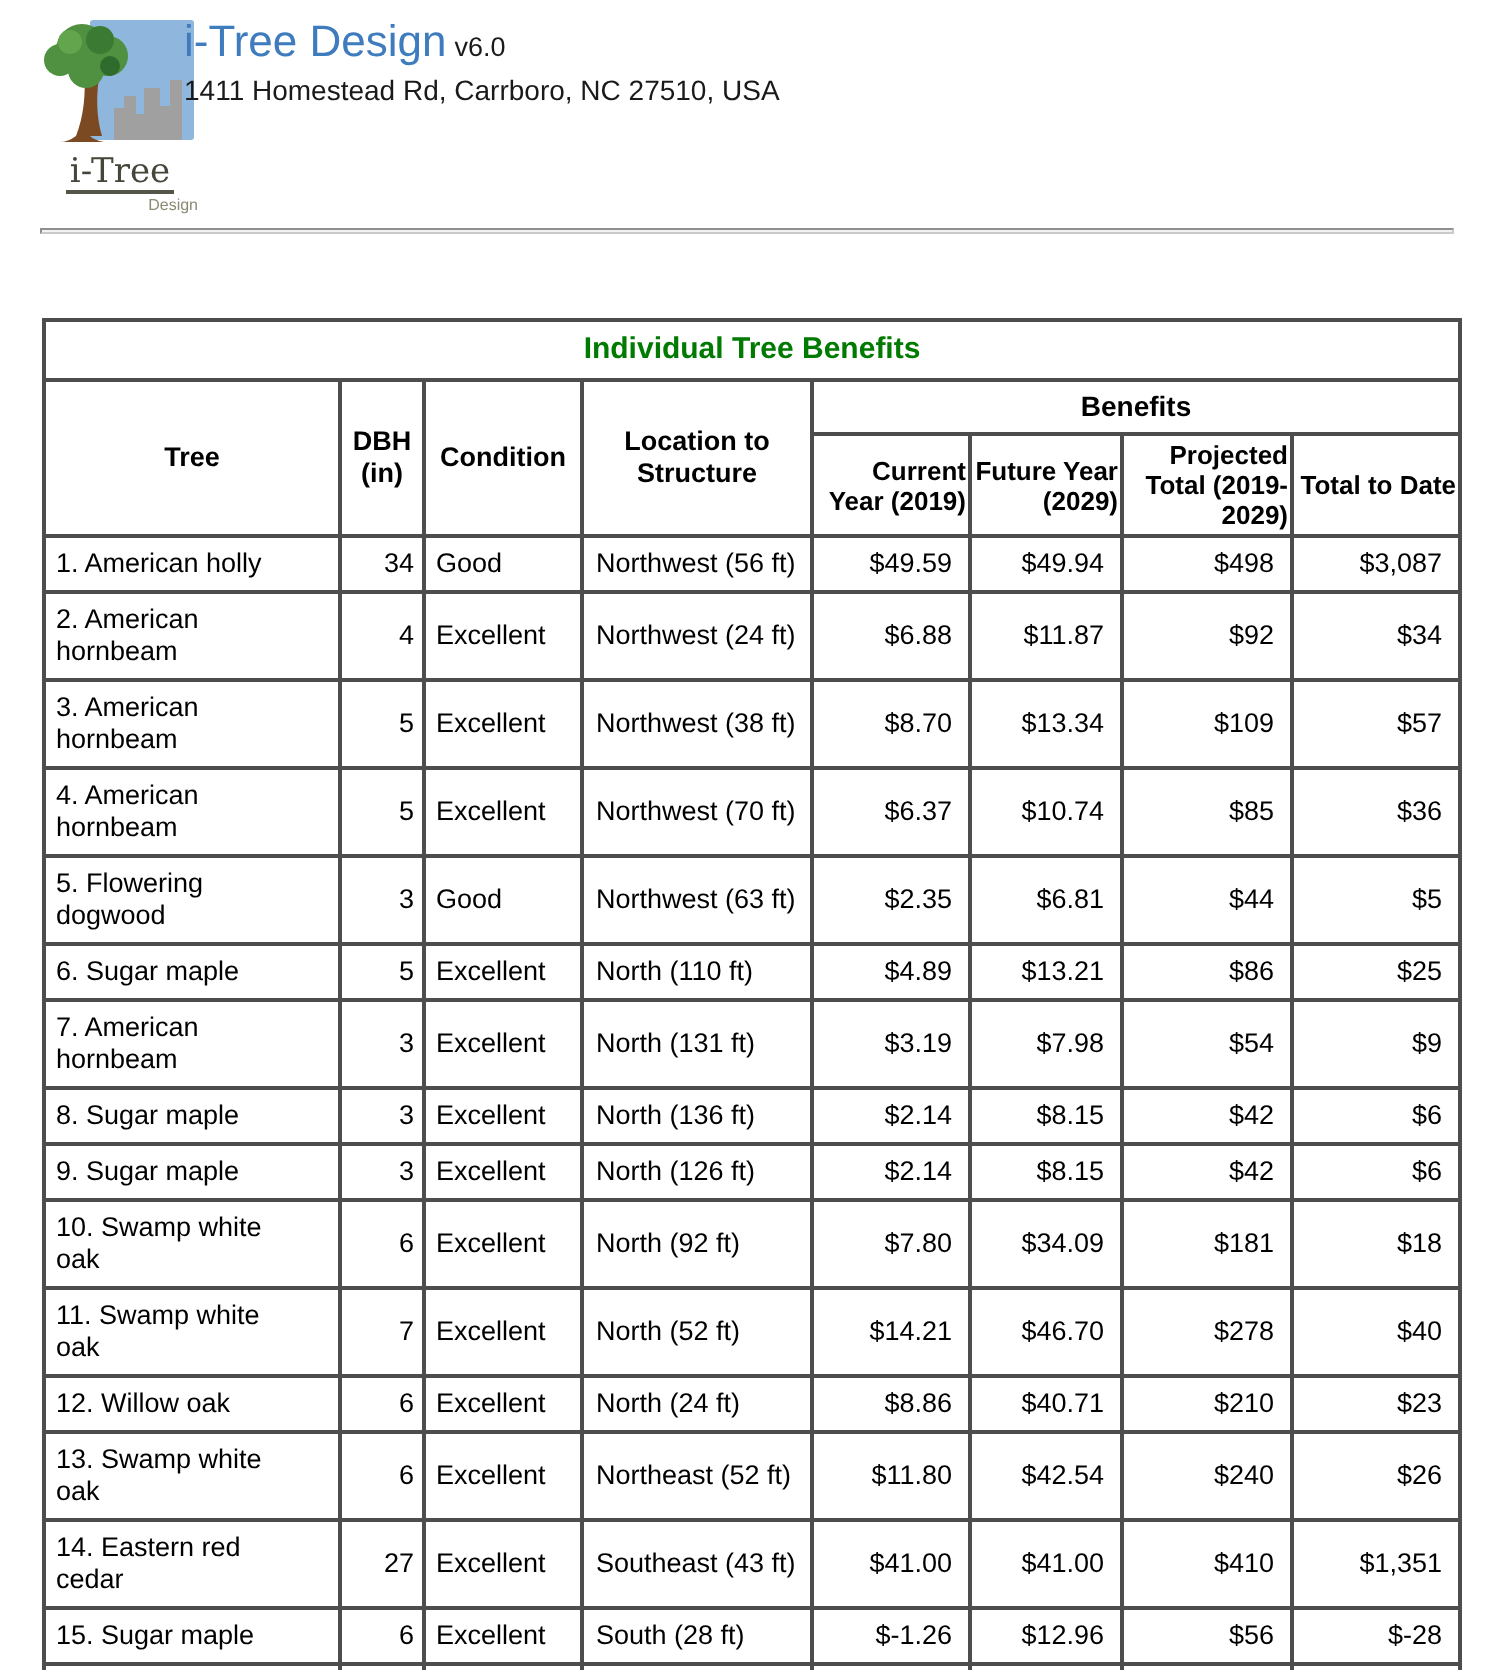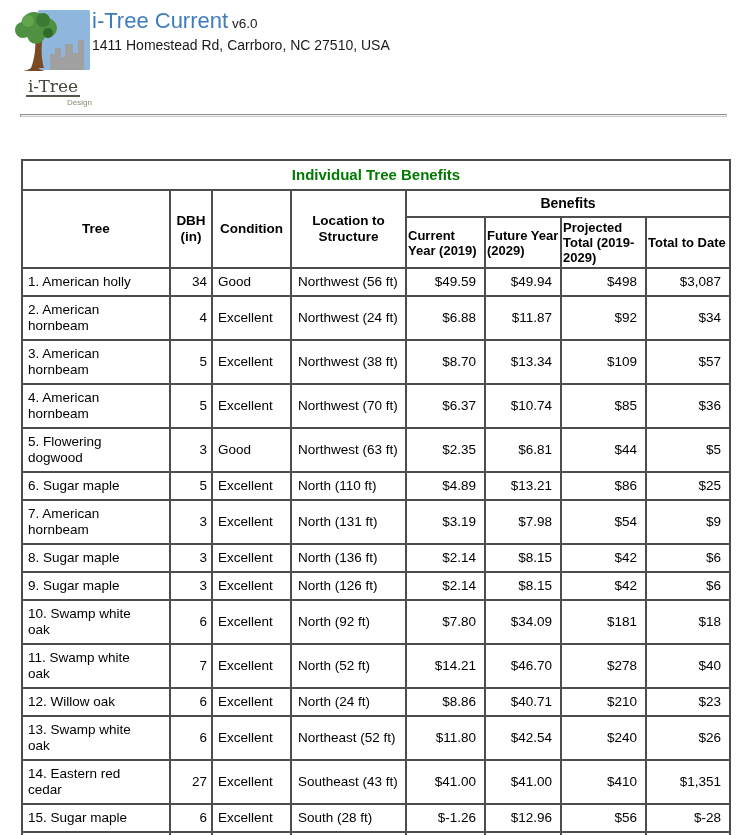--- a/index.html
+++ b/index.html
@@ -5,21 +5,21 @@
   * { margin:0; padding:0; box-sizing:border-box; }
   html,body { background:#ffffff; }
   body {
     width:751px; height:835px; overflow:hidden; position:relative;
     font-family:"Liberation Sans", sans-serif; color:#1a1a1a;
   }
   .page { position:relative; width:751px; height:835px; overflow:hidden; background:#fff; }
 
   
   .report-header { position:absolute; left:14px; top:6px; }
-  .logo { position:absolute; left:0; top:2px; width:78px; text-align:center; }
+  .logo { position:absolute; left:7px; top:2px; width:78px; text-align:center; }
   .logo svg { display:block; }
   .logo-word {
     font-family:"DejaVu Serif", serif; font-size:17px; color:#45453a;
     border-bottom:2px solid #55554a; display:inline-block; padding:0 2px 0 2px;
     line-height:17px; margin-top:-8px; background:transparent;
   }
   .logo-sub { font-family:Liberation Sans, sans-serif; font-size:8px; color:#8a8a72; margin-top:1px;text-align:right; }
 
   .header-text { position:absolute; left:78px; top:2px; width:600px; white-space:nowrap; }
   .title-line { line-height:26px; }
@@ -44,21 +44,21 @@
   th.tbl-title {
     color:#007a00; font-size:15px; font-weight:bold;
     text-align:center; padding:5px 4px; line-height:18px;
   }
   th.main-col {
     font-size:13.5px; font-weight:bold; text-align:center;
     vertical-align:middle; line-height:16px; padding:2px;
   }
   th.group-col { font-size:14px; font-weight:bold; text-align:center; padding:4px 2px; line-height:17px; }
   th.sub-col {
-    font-size:13px; font-weight:bold; text-align:left;
+    font-size:13px; font-weight:bold; text-align:right;
     vertical-align:middle; line-height:15px; padding:2px 1px;margin-top:45px;
   }
   td { line-height:16px; vertical-align:middle; }
   td.c-tree  { text-align:left;  padding:5px 4px 5px 5px; }
   td.c-tree .tree-name { display:inline-block; max-width:120px; }
   td.c-dbh   { text-align:right; padding:5px 4px; }
   td.c-cond  { text-align:left;  padding:5px 4px 5px 5px; }
   td.c-loc   { text-align:left;  padding:5px 4px 5px 6px; }
   td.c-money { text-align:right; padding:5px 8px 5px 4px; }
 
@@ -86,21 +86,21 @@
           <circle cx="14" cy="13" r="6" fill="#63a54c"></circle>
           <circle cx="34" cy="25" r="5" fill="#2e6b2c"></circle>
         </g>
       </svg>
       <div class="logo-word">i-Tree</div>
       <div class="logo-sub">Design</div>
     </div>
 
     <div class="header-text">
       <div class="title-line">
-        <span class="app-title">i-Tree Current</span><span class="app-version">v6.0</span>
+        <span class="app-title">i-Tree Design</span><span class="app-version">v6.0</span>
       </div>
       <div class="hline">1411 Homestead Rd, Carrboro, NC 27510, USA</div>
     </div>
   </header>
 
   <div class="hr"></div>
 
   <table class="benefits">
     <colgroup>
       <col class="w-tree">

